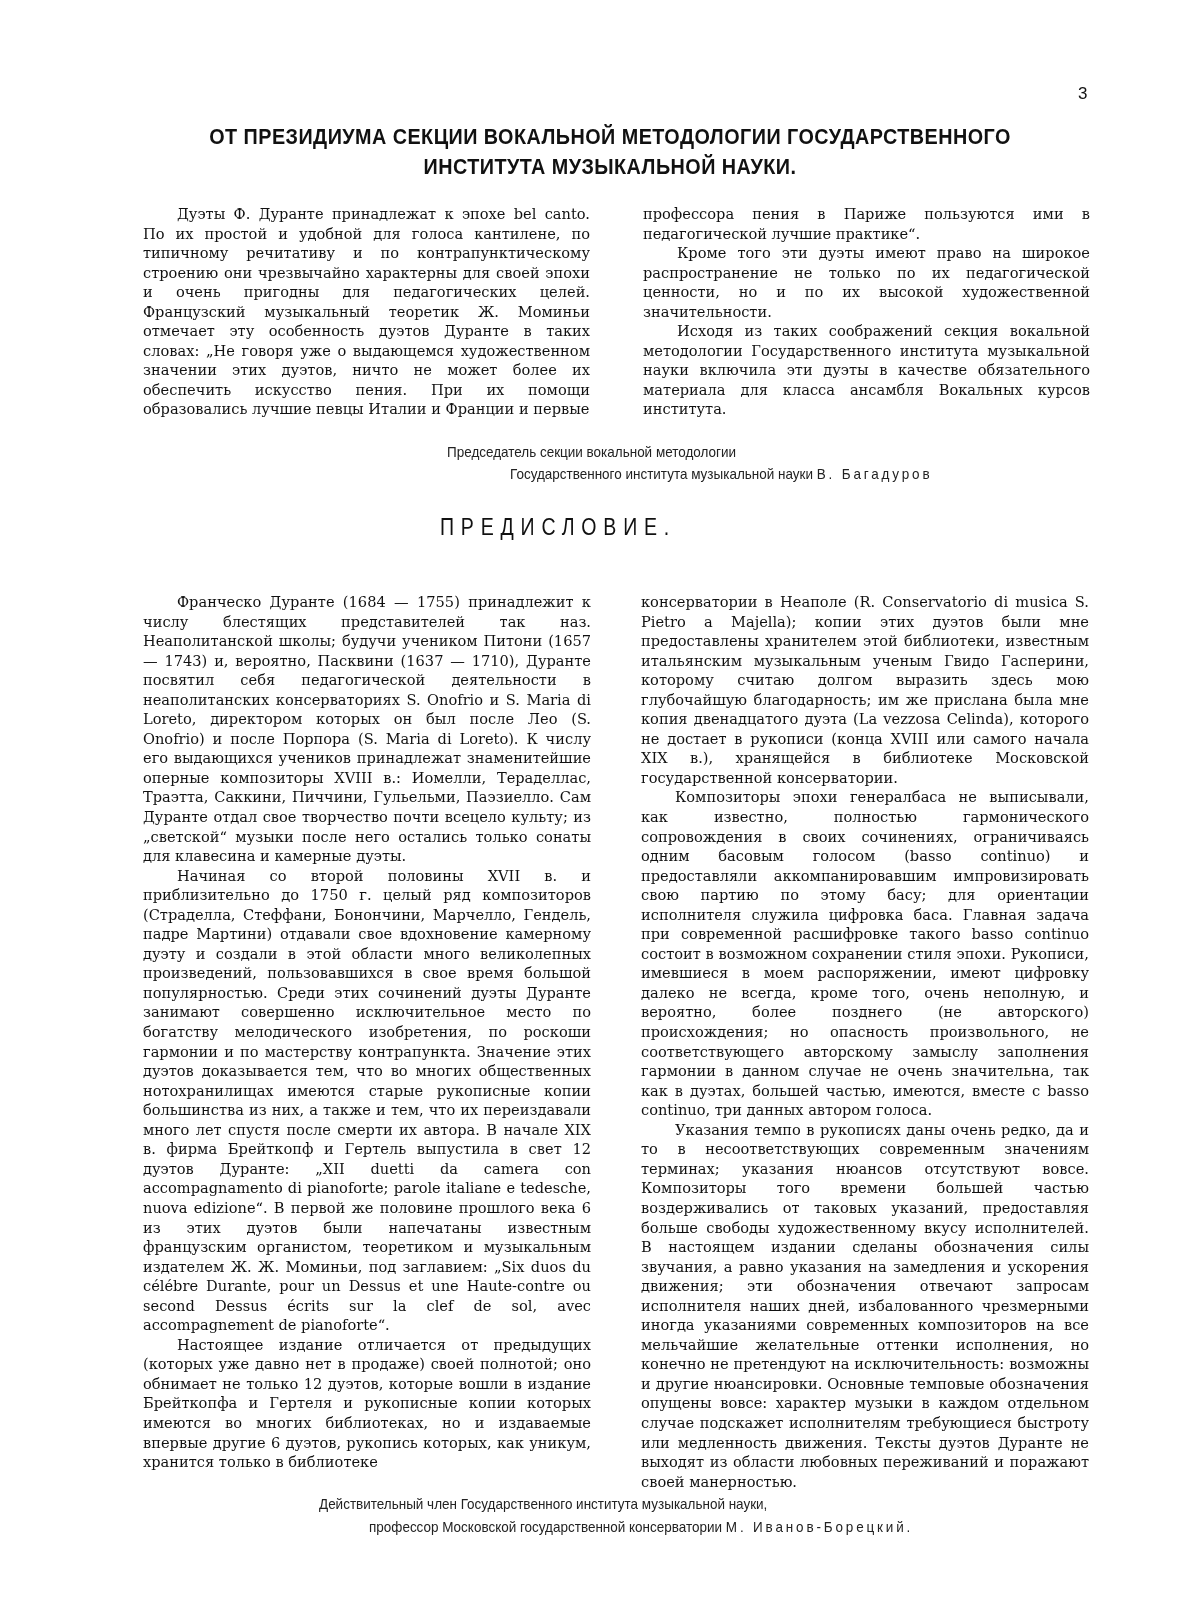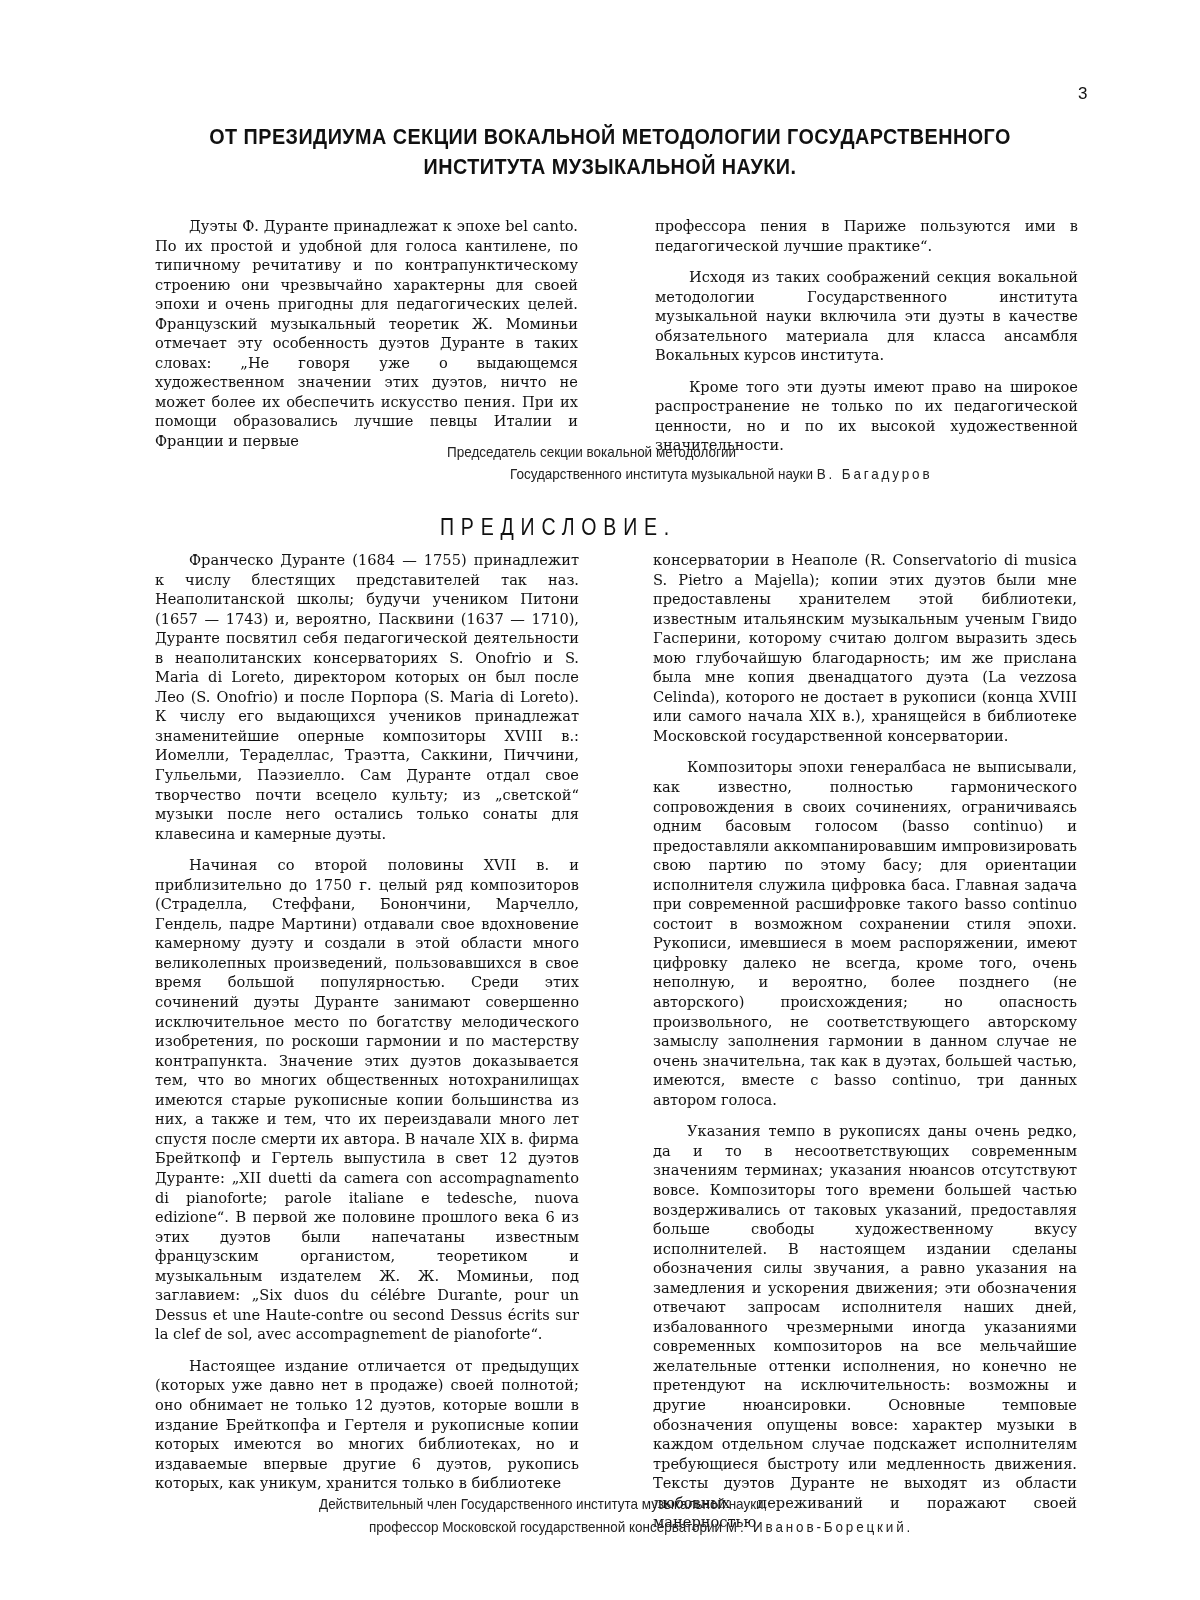--- a/index.html
+++ b/index.html
@@ -20,61 +20,61 @@
     transform: scaleX(0.92); transform-origin: center top;
   }
   .main-title span { display: block; }
   .cols {
     position: absolute; display: flex; justify-content: space-between;
   }
   .col {
     font-size: 14.6px; line-height: 19.55px; text-align: justify;
     hyphens: manual;
   }
-  .col p { margin: 12px; text-indent: 34px; }
+  .col p { margin: 0; text-indent: 34px; }
   .col p.cont { text-indent: 0; }
   .top-cols { top: 204px; left: 143px; width: 947px; }
   .top-cols .col { width: 447px; }
   .signature {
     position: absolute; font-family: "Liberation Sans", sans-serif;
     font-size: 14.2px; line-height: 22px; color: #222;
     transform: scaleX(0.95); transform-origin: left top;
   }
   .sig1-l1 { top: 441px; left: 447px; }
   .sig1-l2 { top: 463px; left: 510px; }
   .spaced { letter-spacing: 3px; }
   .preface-title {
     position: absolute; top: 514px; left: 440px; margin: 0;
     font-family: "Liberation Sans", sans-serif; font-weight: normal;
     font-size: 23px; letter-spacing: 8px; transform: scaleX(0.85);
     transform-origin: left top;
   }
-  .bottom-cols { top: 538px; left: 143px; width: 946px; justify-content: space-between; }
+  .bottom-cols { top: 592px; left: 143px; width: 946px; justify-content: space-between; }
   .bottom-cols .col { width: 448px; }
   .sig2-l1 { top: 1493px; left: 319px; }
   .sig2-l2 { top: 1516px; left: 369px; }
 </style>
 </head>
 <body>
 
 <div class="page-number">3</div>
 
 <h1 class="main-title">
   <span>ОТ ПРЕЗИДИУМА СЕКЦИИ ВОКАЛЬНОЙ МЕТОДОЛОГИИ ГОСУДАРСТВЕННОГО</span>
   <span>ИНСТИТУТА МУЗЫКАЛЬНОЙ НАУКИ.</span>
 </h1>
 
 <div class="cols top-cols">
   <div class="col">
     <p>Дуэты Ф. Дуранте принадлежат к эпохе bel canto. По их простой и удобной для голоса кантилене, по типичному речитативу и по контрапунктическому строению они чрезвычайно характерны для своей эпохи и очень пригодны для педагогических целей. Французский музыкальный теоретик Ж. Моминьи отмечает эту особенность дуэтов Дуранте в таких словах: „Не говоря уже о выдающемся художественном значении этих дуэтов, ничто не может более их обеспечить искусство пения. При их помощи образовались лучшие певцы Италии и Франции и первые</p>
   </div>
   <div class="col">
     <p class="cont">профессора пения в Париже пользуются ими в педагогической лучшие практике“.</p>
+    <p>Кроме того эти дуэты имеют право на широкое распространение не только по их педагогической ценности, но и по их высокой художественной значительности.</p>
     <p>Исходя из таких соображений секция вокальной методологии Государственного института музыкальной науки включила эти дуэты в качестве обязательного материала для класса ансамбля Вокальных курсов института.</p>
-    <p>Кроме того эти дуэты имеют право на широкое распространение не только по их педагогической ценности, но и по их высокой художественной значительности.</p>
   </div>
 </div>
 
 <div class="signature sig1-l1">Председатель секции вокальной методологии</div>
 <div class="signature sig1-l2">
   <span>Государственного института музыкальной науки</span>
   <span class="spaced">В. Багадуров</span>
 </div>
 
 <h2 class="preface-title">ПРЕДИСЛОВИЕ.</h2>

